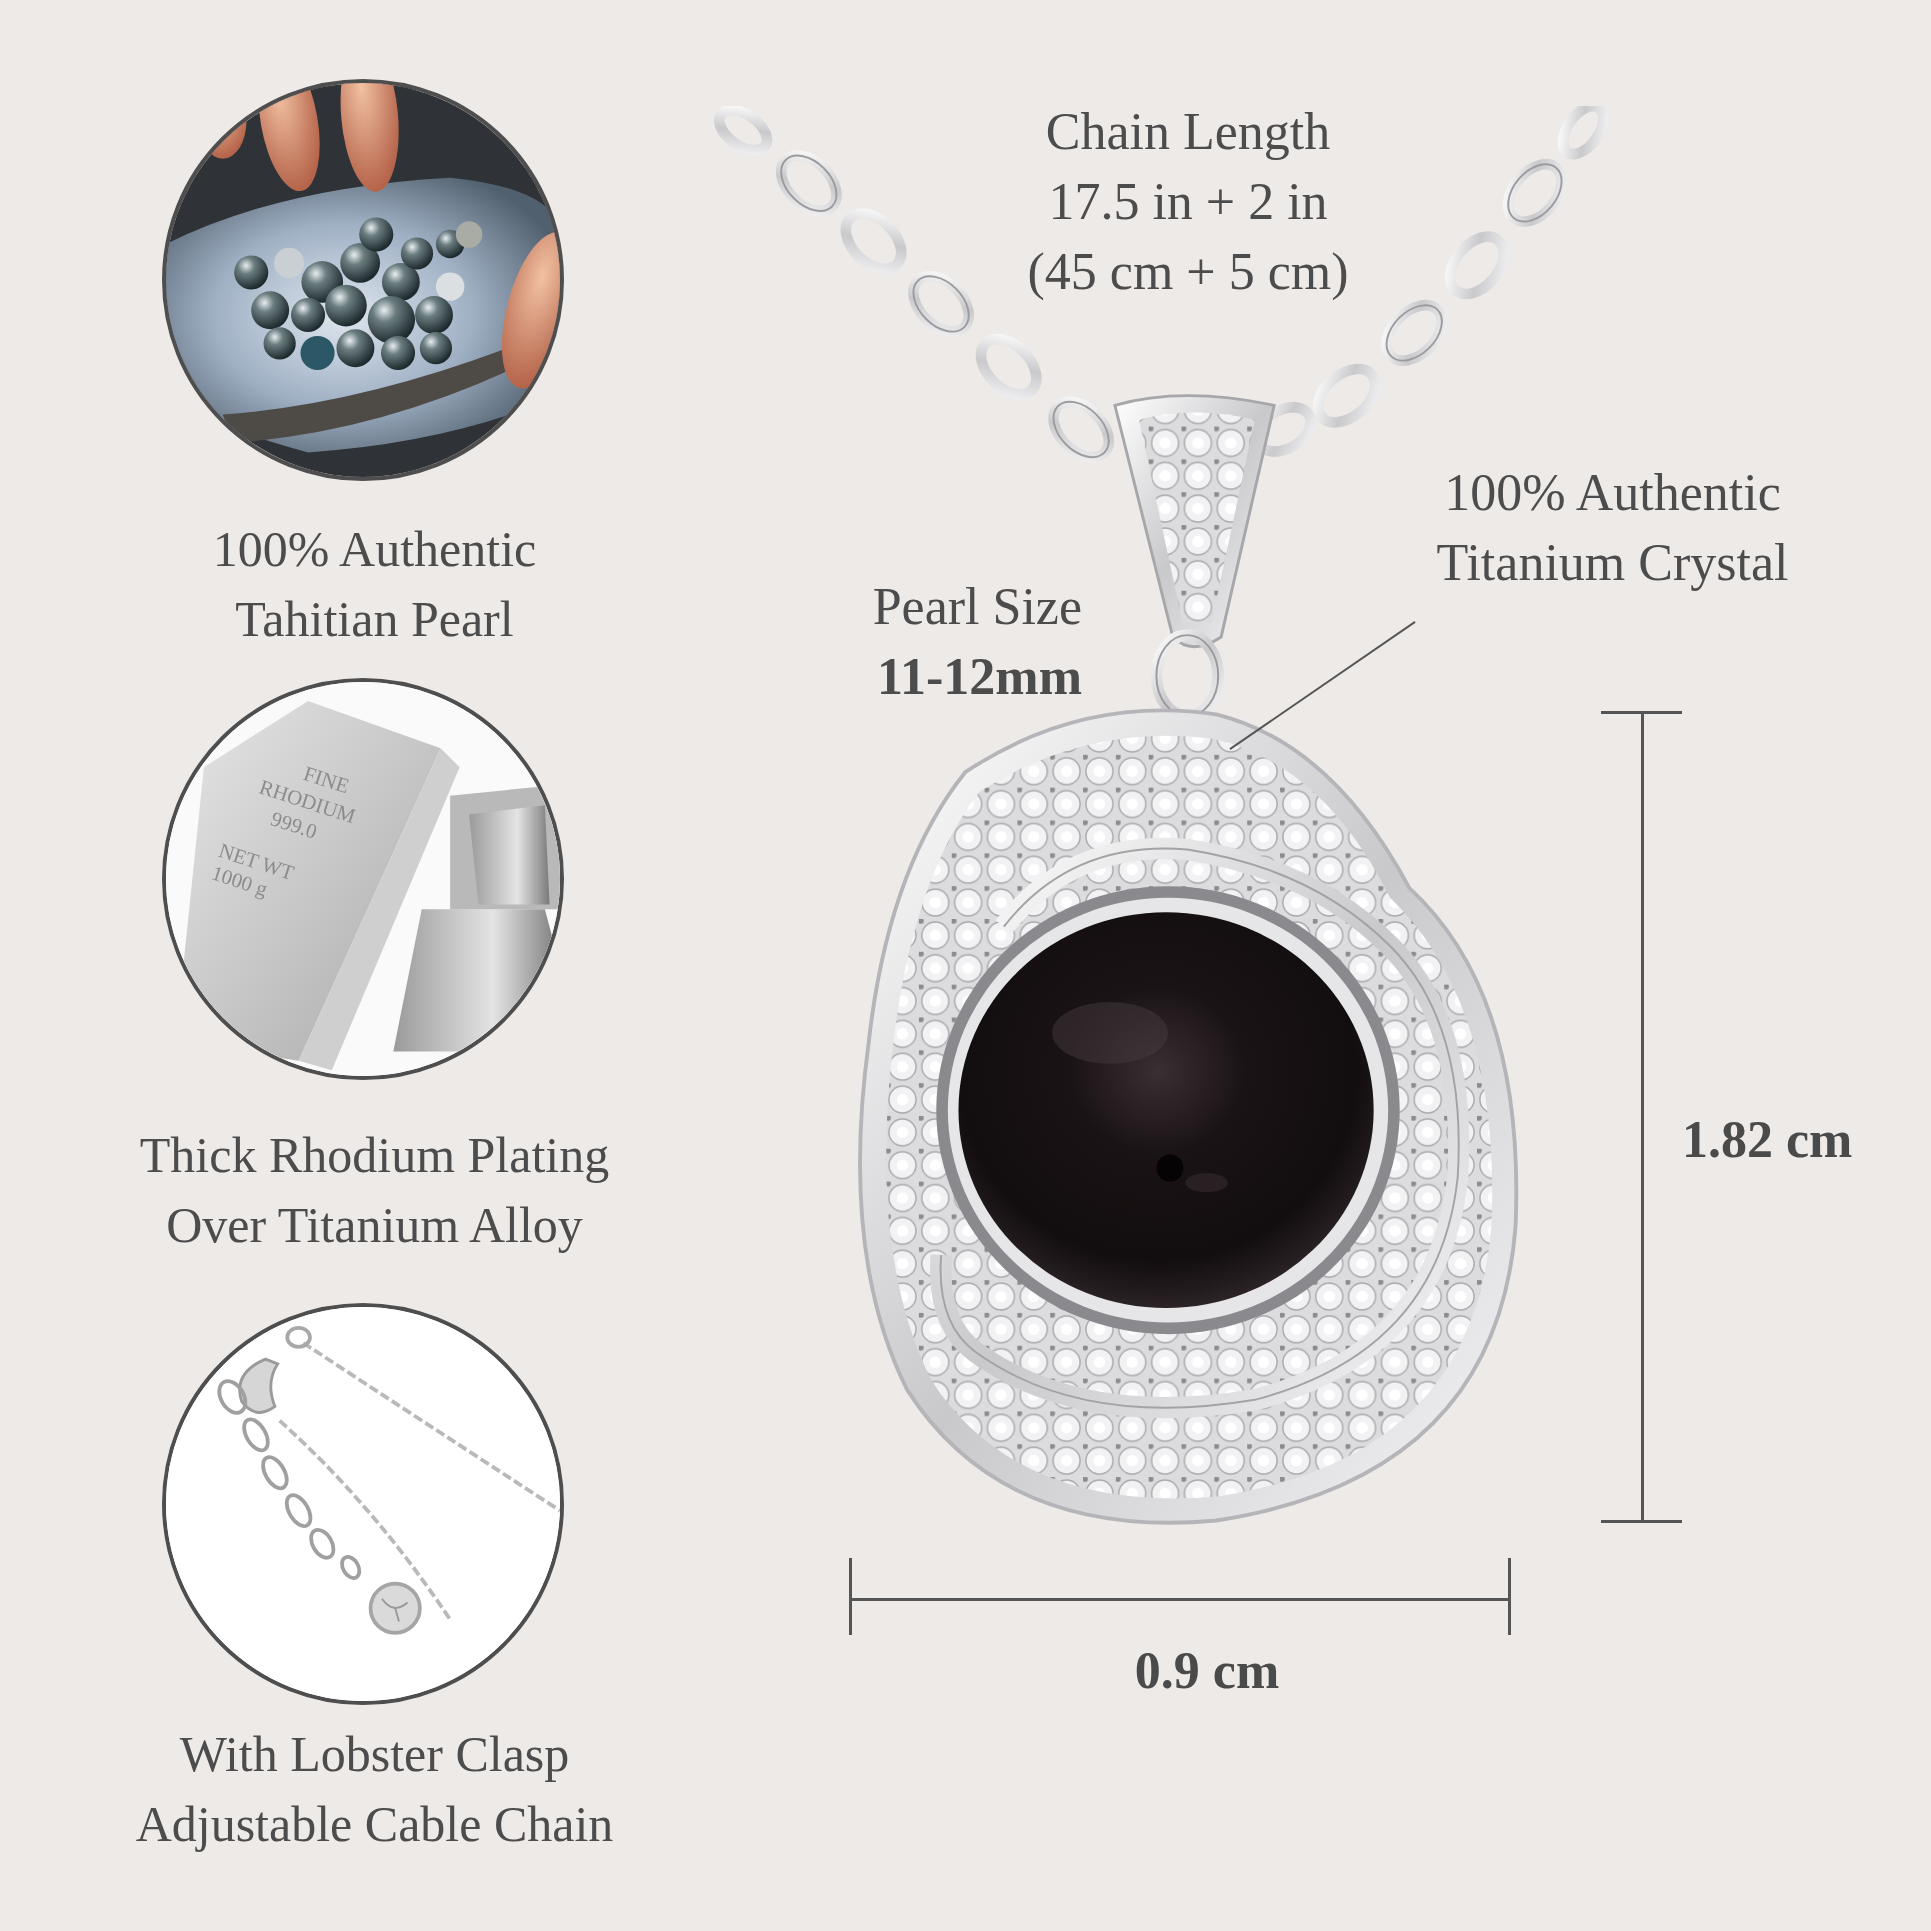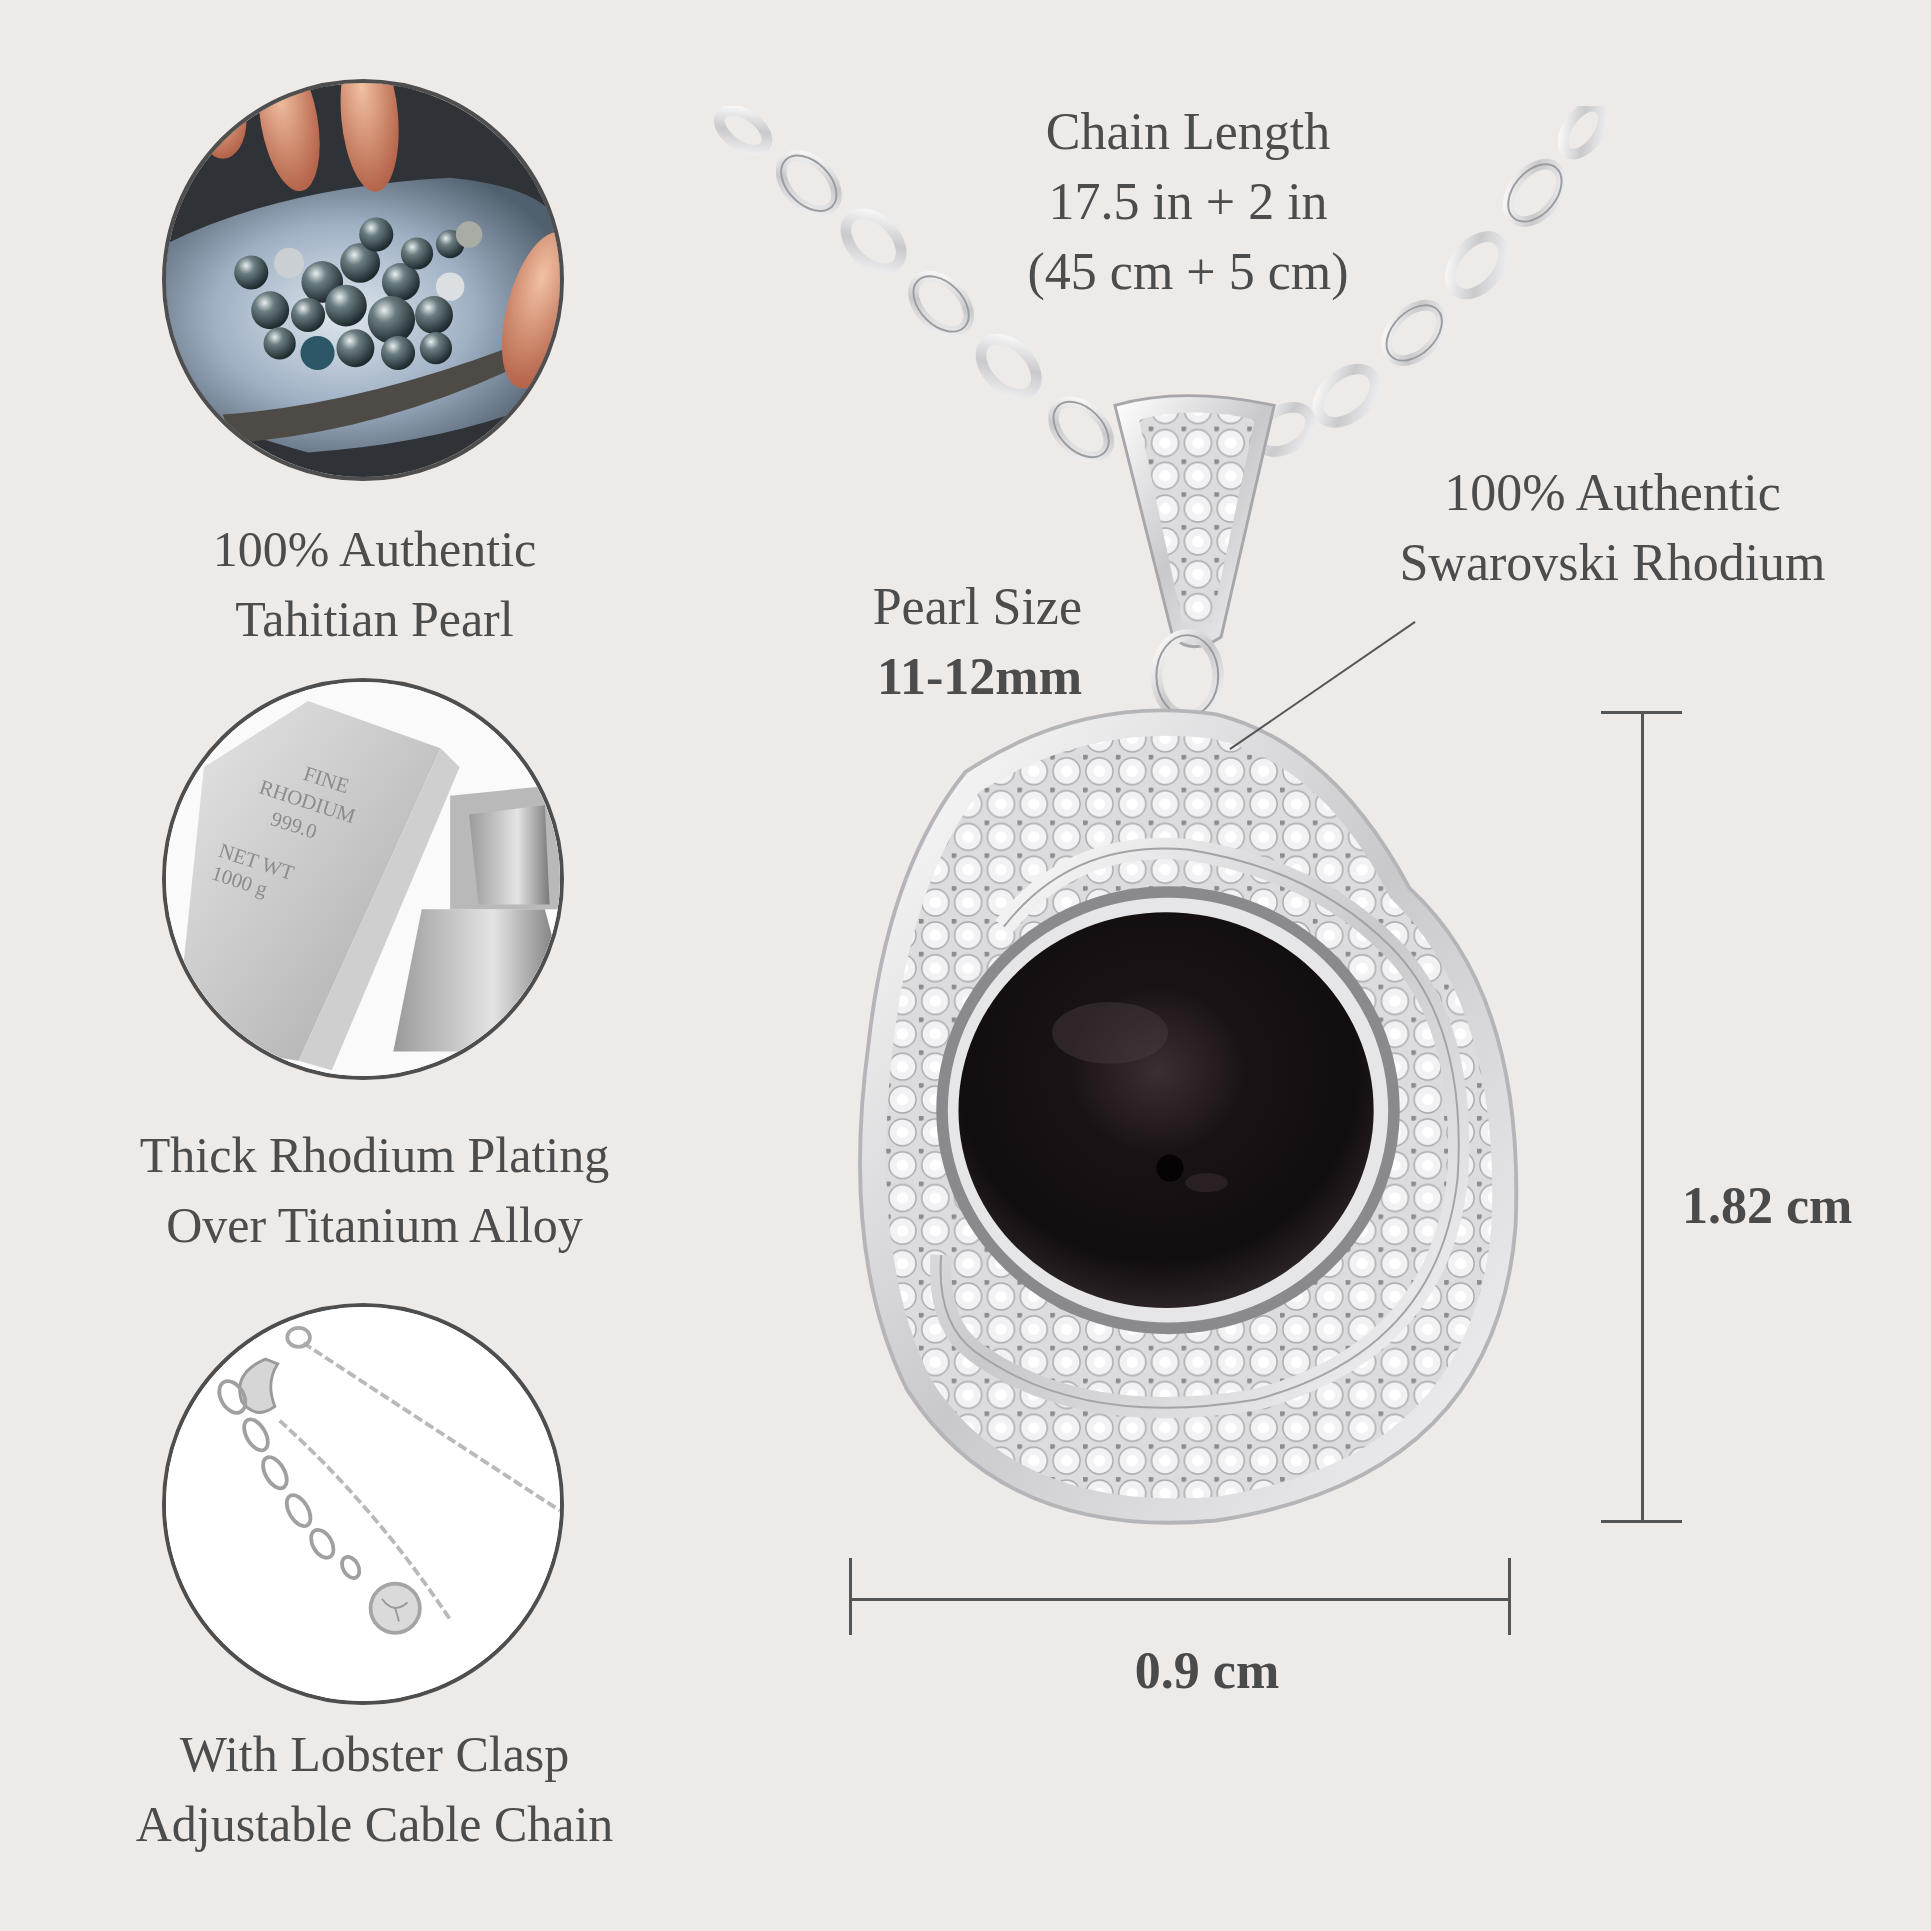--- a/index.html
+++ b/index.html
@@ -217,28 +217,28 @@
   <ellipse cx="1250" cy="1225" rx="22" ry="10" fill="#3a2f33" opacity="0.5"></ellipse>
 </svg>
 
 <div class="caption" style="left:792px; width:290px; top:572px; font-size:52px; line-height:70px; text-align:right;">
   <div>Pearl Size</div>
   <div class="bold">11-12mm</div>
 </div>
 
 <div class="caption" style="left:1381px; width:463px; top:458px; font-size:52px; line-height:70px;">
   <div>100% Authentic</div>
-  <div>Swarovski Rhodium</div>
+  <div>Titanium Crystal</div>
 </div>
 <svg class="abs" style="left:1226px; top:618px;" width="193" height="135" viewBox="0 0 200 140">
   <line x1="196" y1="4" x2="4" y2="136" stroke="#555" stroke-width="2"></line>
 </svg>
 
 <div class="line-h" style="left:1601px; top:711px; width:81px;"></div>
 <div class="line-v" style="left:1641px; top:712px; height:811px;"></div>
 <div class="line-h" style="left:1601px; top:1520px; width:81px;"></div>
-<div class="abs bold" style="left:1682px; top:1176px; font-size:52px; white-space:nowrap;">1.82 cm</div>
+<div class="abs bold" style="left:1682px; top:1110px; font-size:52px; white-space:nowrap;">1.82 cm</div>
 
 <div class="line-v" style="left:849px; top:1558px; height:77px;"></div>
 <div class="line-h" style="left:850px; top:1598px; width:660px;"></div>
 <div class="line-v" style="left:1508px; top:1558px; height:77px;"></div>
 <div class="abs bold" style="left:1062px; width:290px; text-align:center; top:1641px; font-size:52px; white-space:nowrap;">0.9 cm</div>
 
 
 </body></html>

